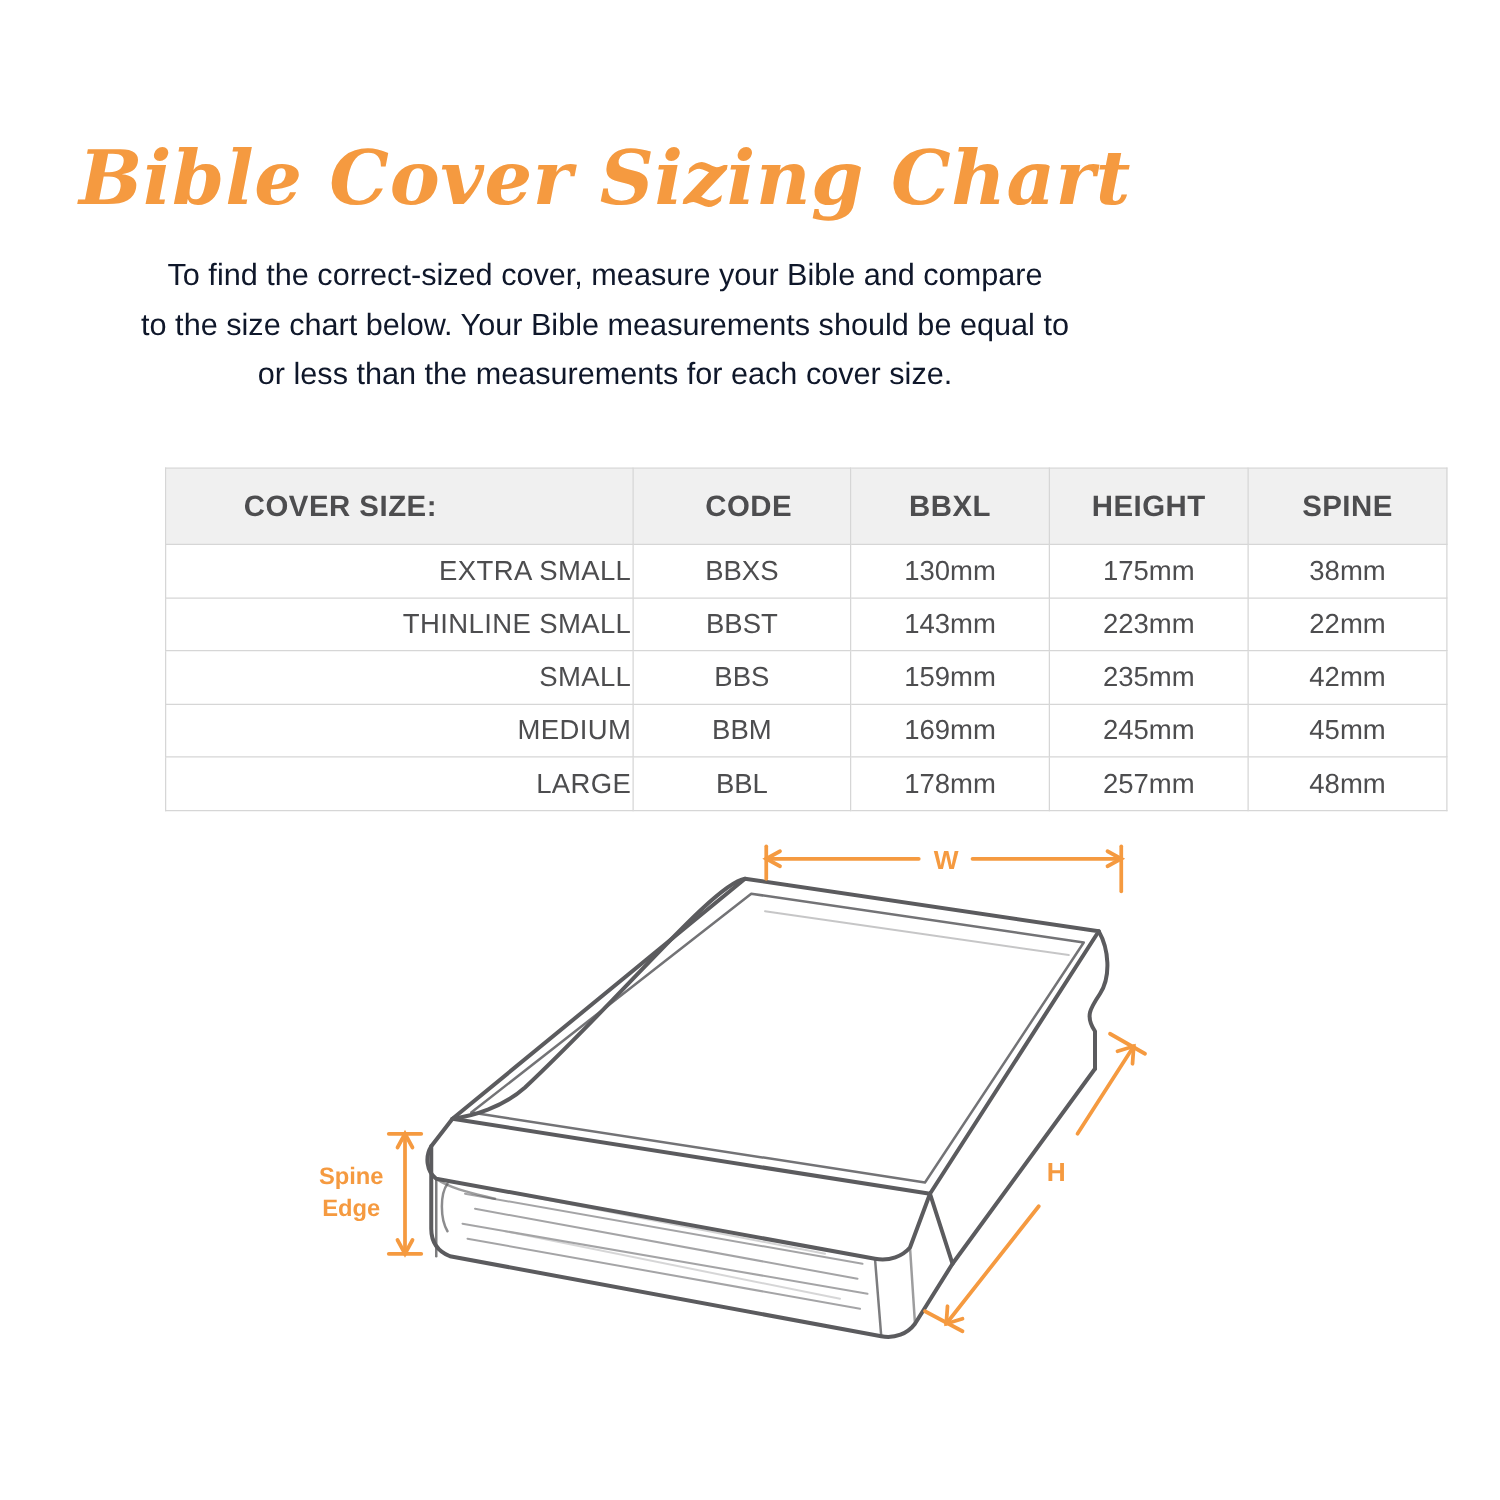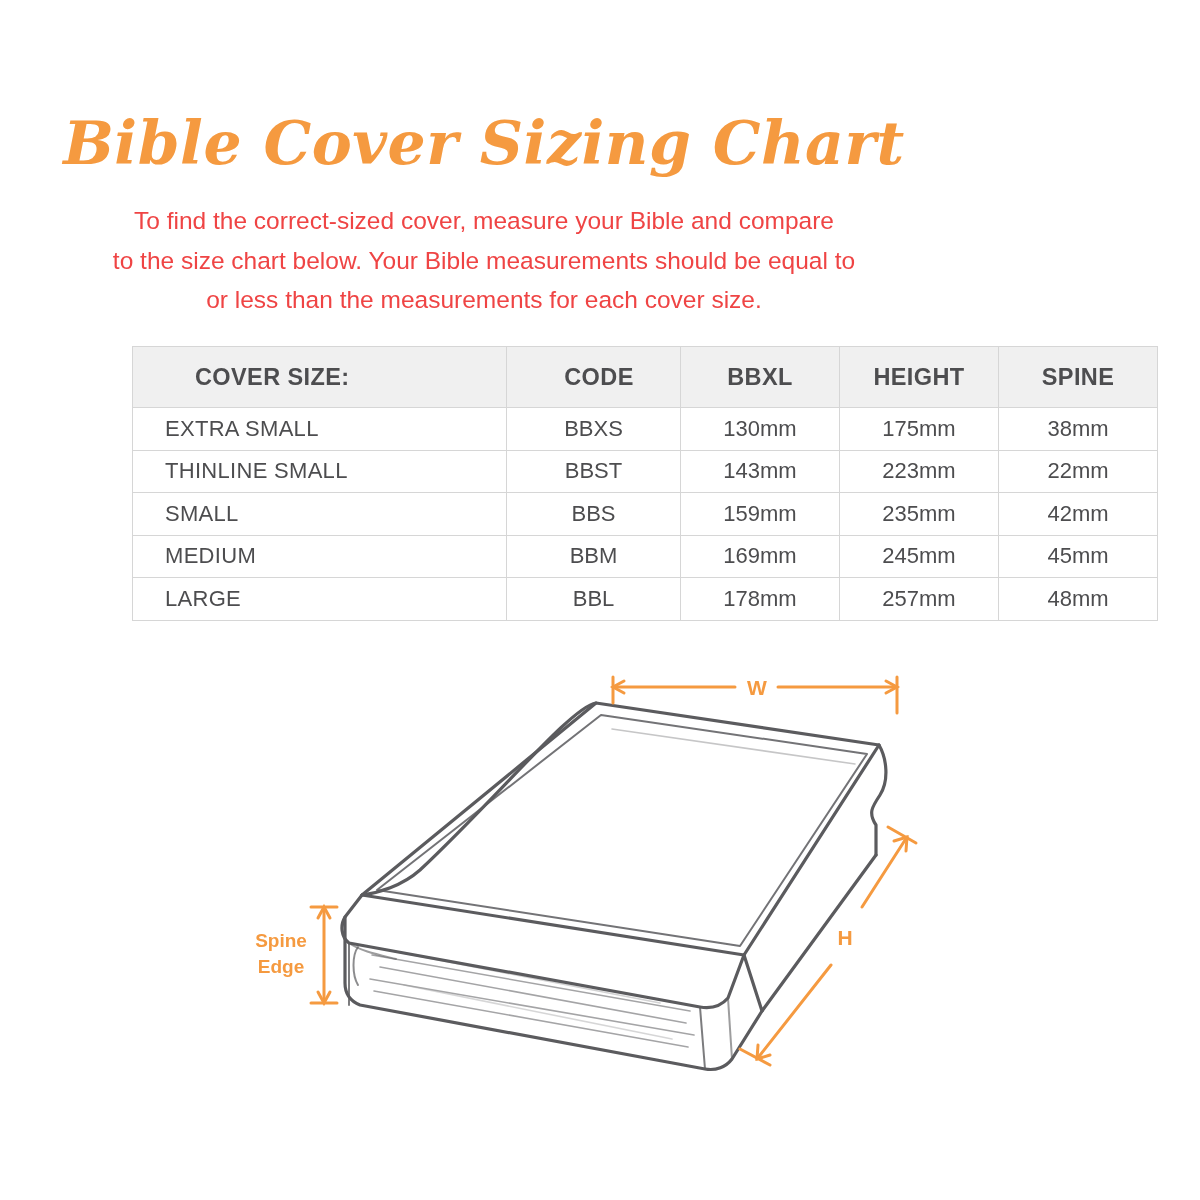--- a/index.html
+++ b/index.html
@@ -34,29 +34,29 @@
     line-height: 1.05;
   }
 
   
   .intro {
     margin: 26px auto 0 auto;
     width: 900px;
     text-align: center;
     font-size: 24.5px;
     line-height: 1.62;
-    color: #ef4444;
+    color: #0f172a;
   }
   .intro span { display: block; }
 
   
   .table-wrap {
     position: absolute;
     left: 132px;
-    top: 346px;
+    top: 374px;
     width: 938px;
   }
   table.size-chart {
     border-collapse: collapse;
     width: 938px;
     table-layout: fixed;
   }
   table.size-chart th,
   table.size-chart td {
     border: 1px solid #d6d6d6;
@@ -69,21 +69,21 @@
     height: 58px;
     font-weight: bold;
     font-size: 23.5px;
     letter-spacing: 0.4px;
   }
   th.col-size { width: 310px; text-align: left; padding-left: 62px; }
   th.col-code { width: 160px; text-align: center; padding-left: 12px; }
   th.col-w, th.col-h, th.col-s { width: 156px; text-align: center; }
 
   td.cell-size {
-    text-align: left;
+    text-align: right;
     padding-left: 32px;
     letter-spacing: 0.3px;
   }
   td.cell-code { text-align: center; }
   td.cell-num  { text-align: center; font-weight: normal; }
 
   
   .illustration {
     position: absolute;
     left: 0;

